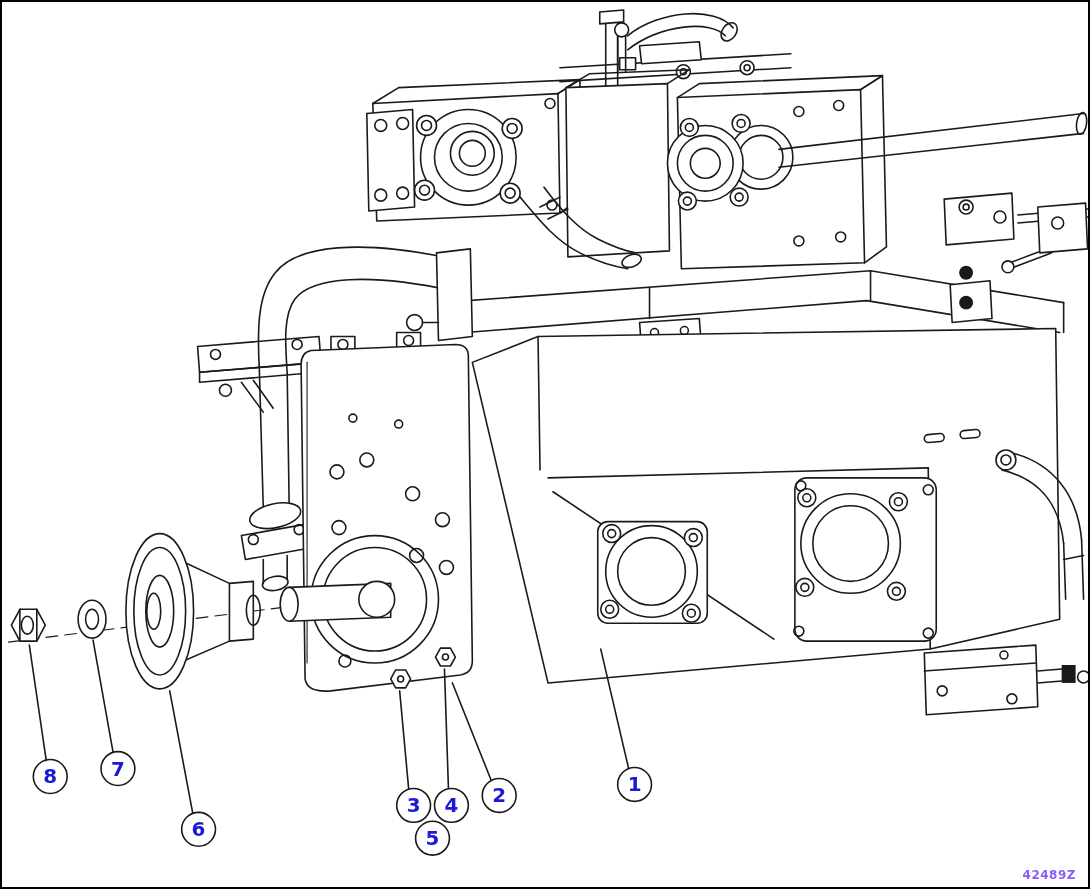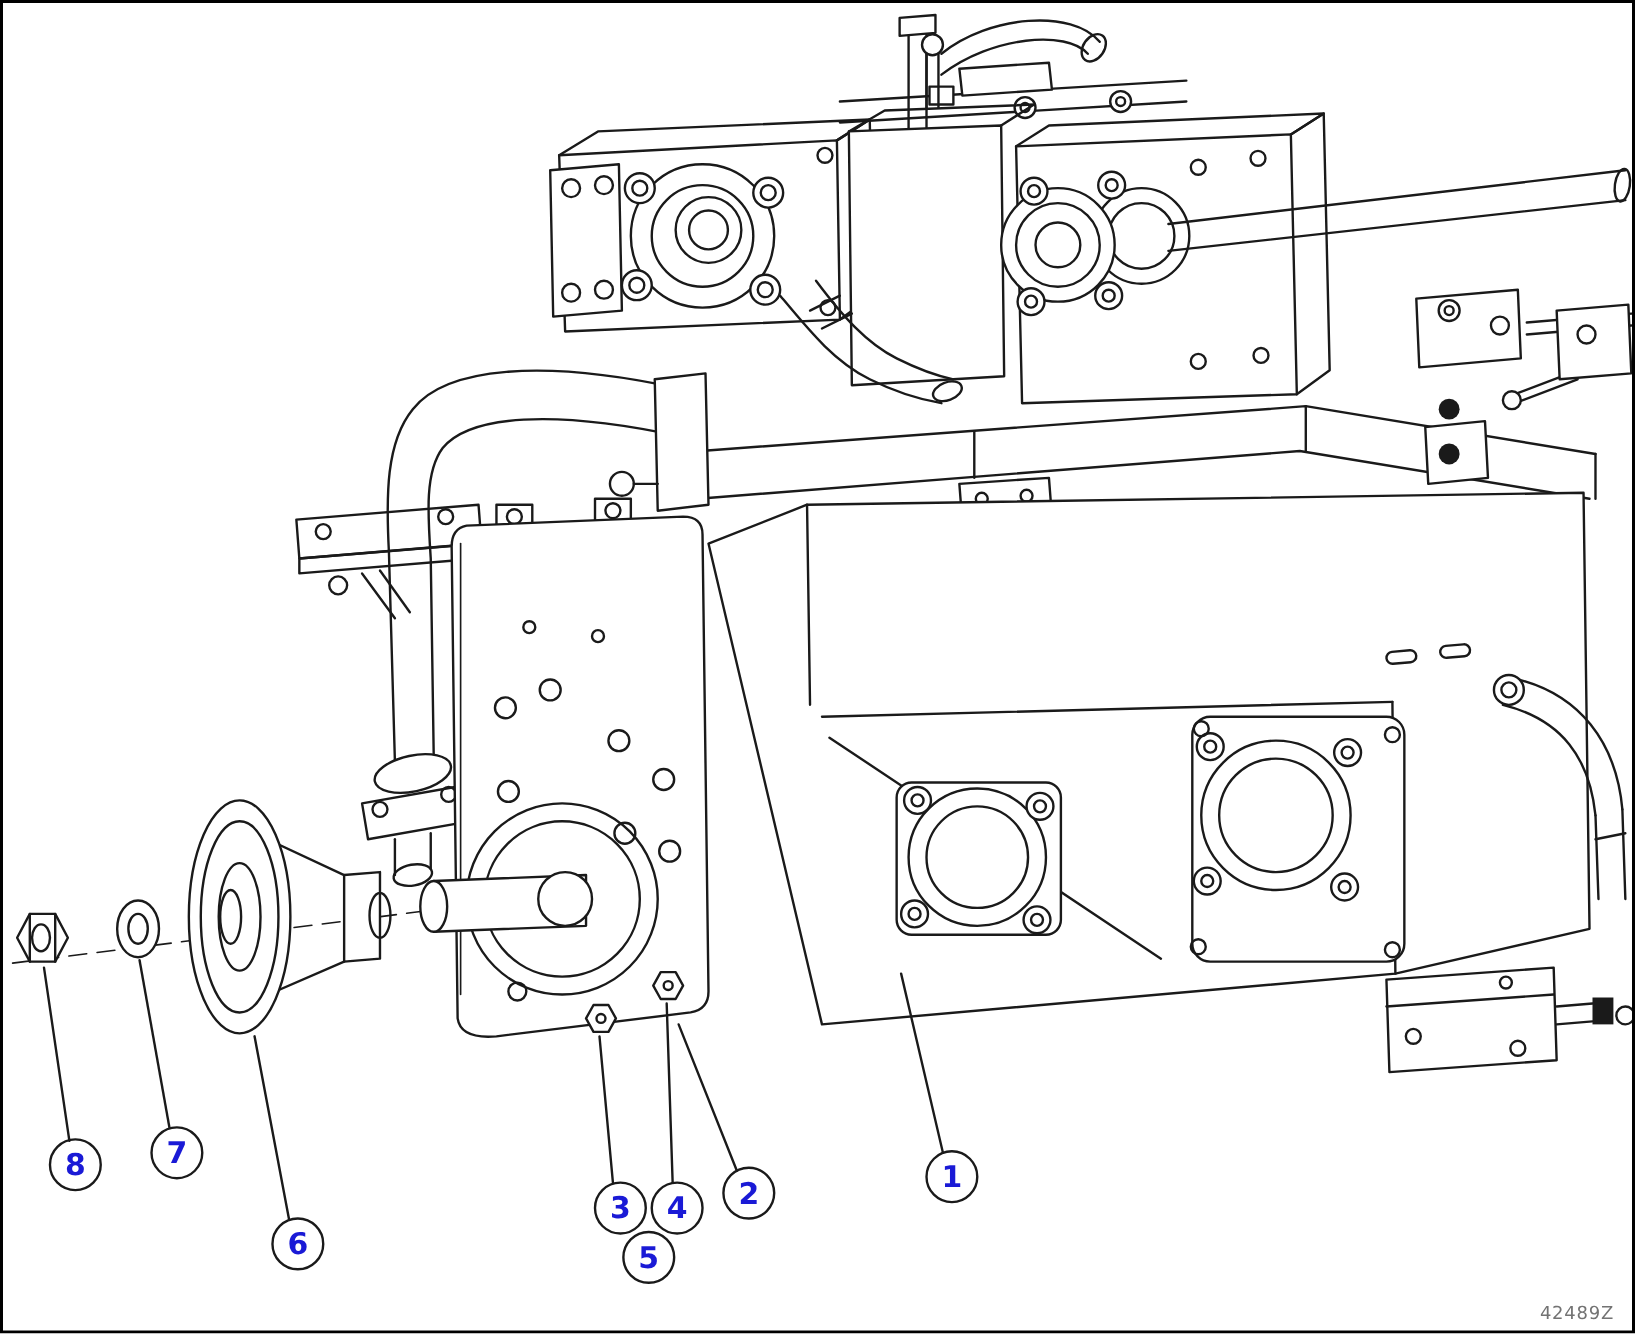--- a/index.html
+++ b/index.html
@@ -10,21 +10,21 @@
   }
   .art{position:absolute;left:0;top:0;width:100%;height:100%;}
   .art path,.art line,.art circle,.art ellipse,.art rect,.art polygon,.art polyline{
     fill:none;stroke:#1a1a1a;stroke-width:1.6;stroke-linejoin:round;stroke-linecap:round;
   }
   .art .w{fill:#ffffff;}
   .art .dk{fill:#1a1a1a;stroke:none;}
   .art .thin{stroke-width:1.1;}
   .drawing-number{
     position:absolute;right:12px;bottom:5px;
-    font-weight:normal;font-size:12px;letter-spacing:.5px;color:#737373;
+    font-weight:bold;font-size:12px;letter-spacing:.5px;color:#8b5cf6;
   }
 </style>
 </head>
 <body>
 
 <div class="stage">
   <svg class="art" viewBox="0 0 1090 889">
 
     <g>
       <path d="M440,302 L872,270 L1066,302"></path>

